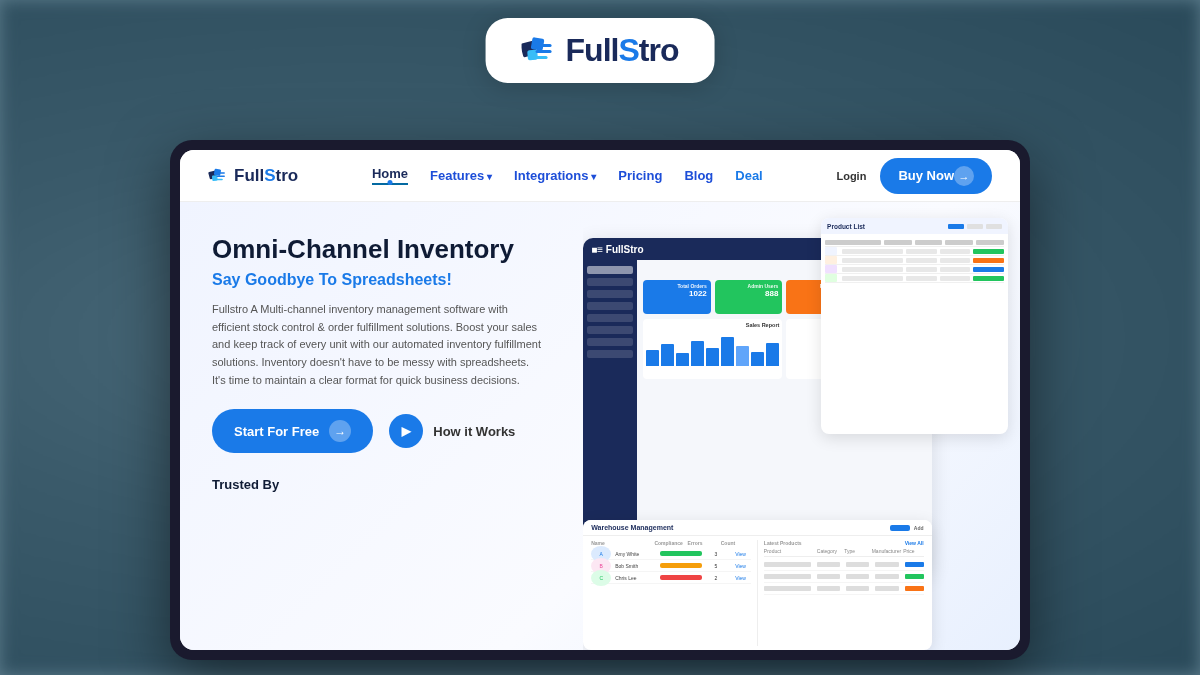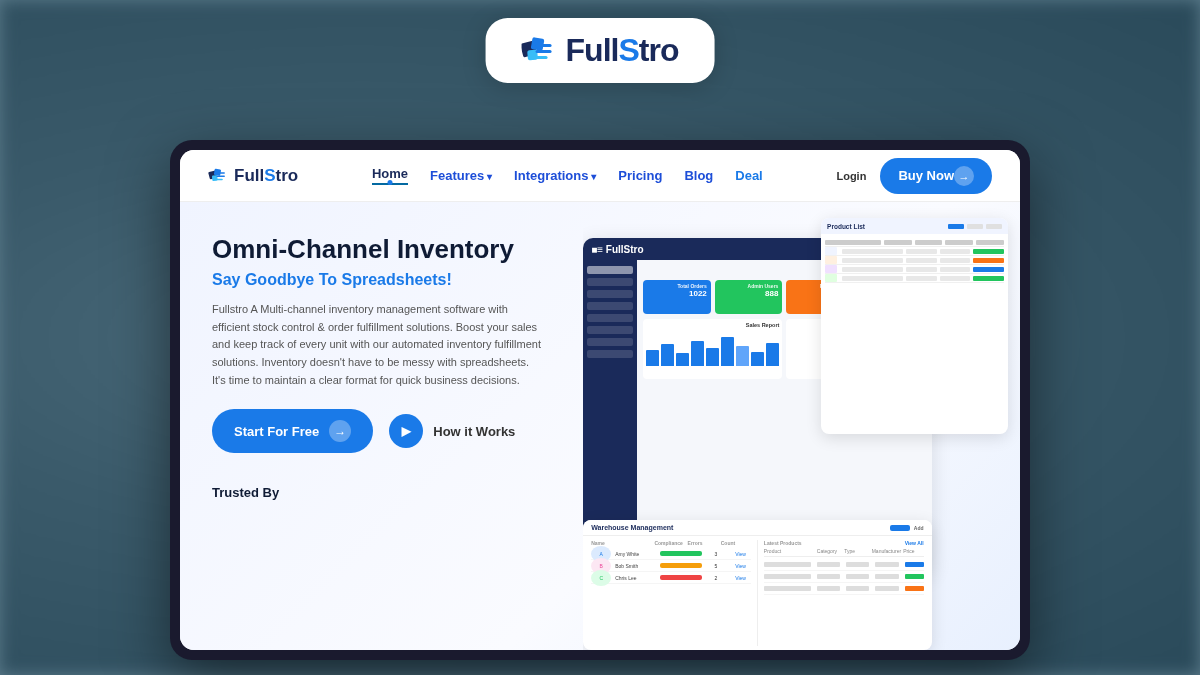--- a/index.html
+++ b/index.html
@@ -269,21 +269,21 @@
 
     .no-card {
       font-size: 10.5px;
       color: #888;
     }
 
     .trusted-label {
       font-size: 13px;
       font-weight: 700;
       color: #0f1b35;
-      margin-top: 20px;
+      margin-top: 12px;
     }
 
     
     .hero-right {
       flex: 1;
       position: relative;
       overflow: hidden;
       padding: 16px 12px 0 0;
     }
 

